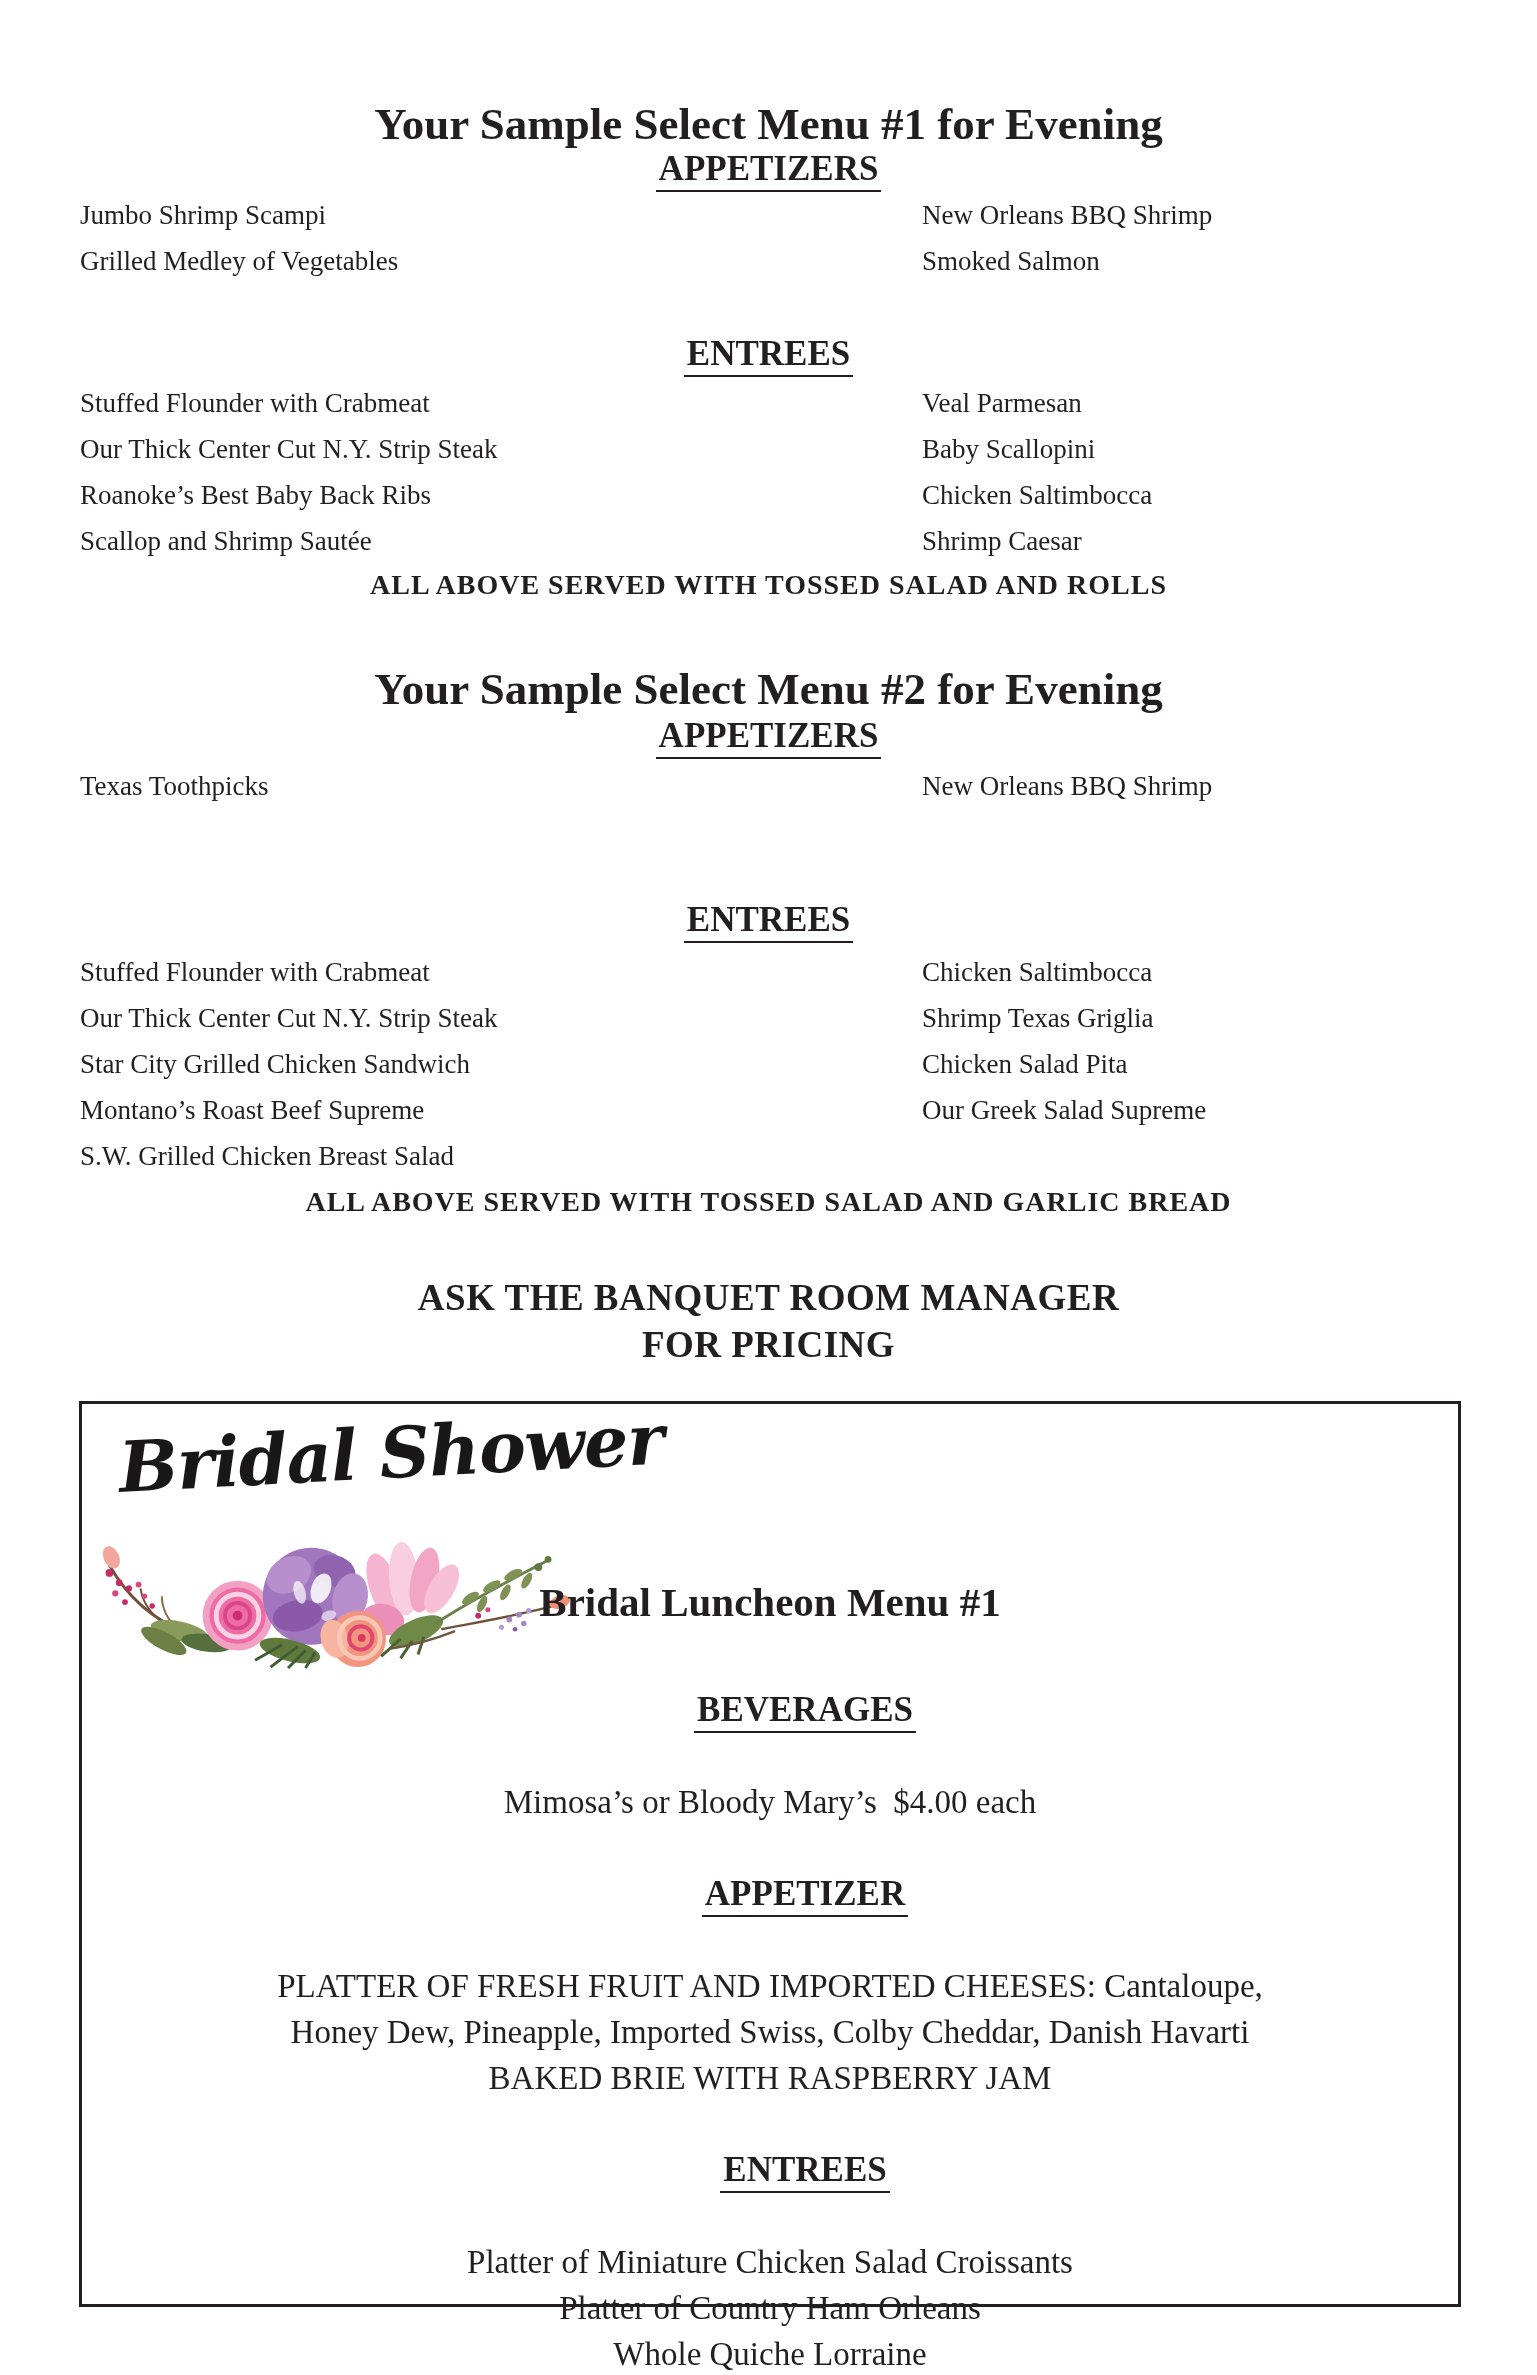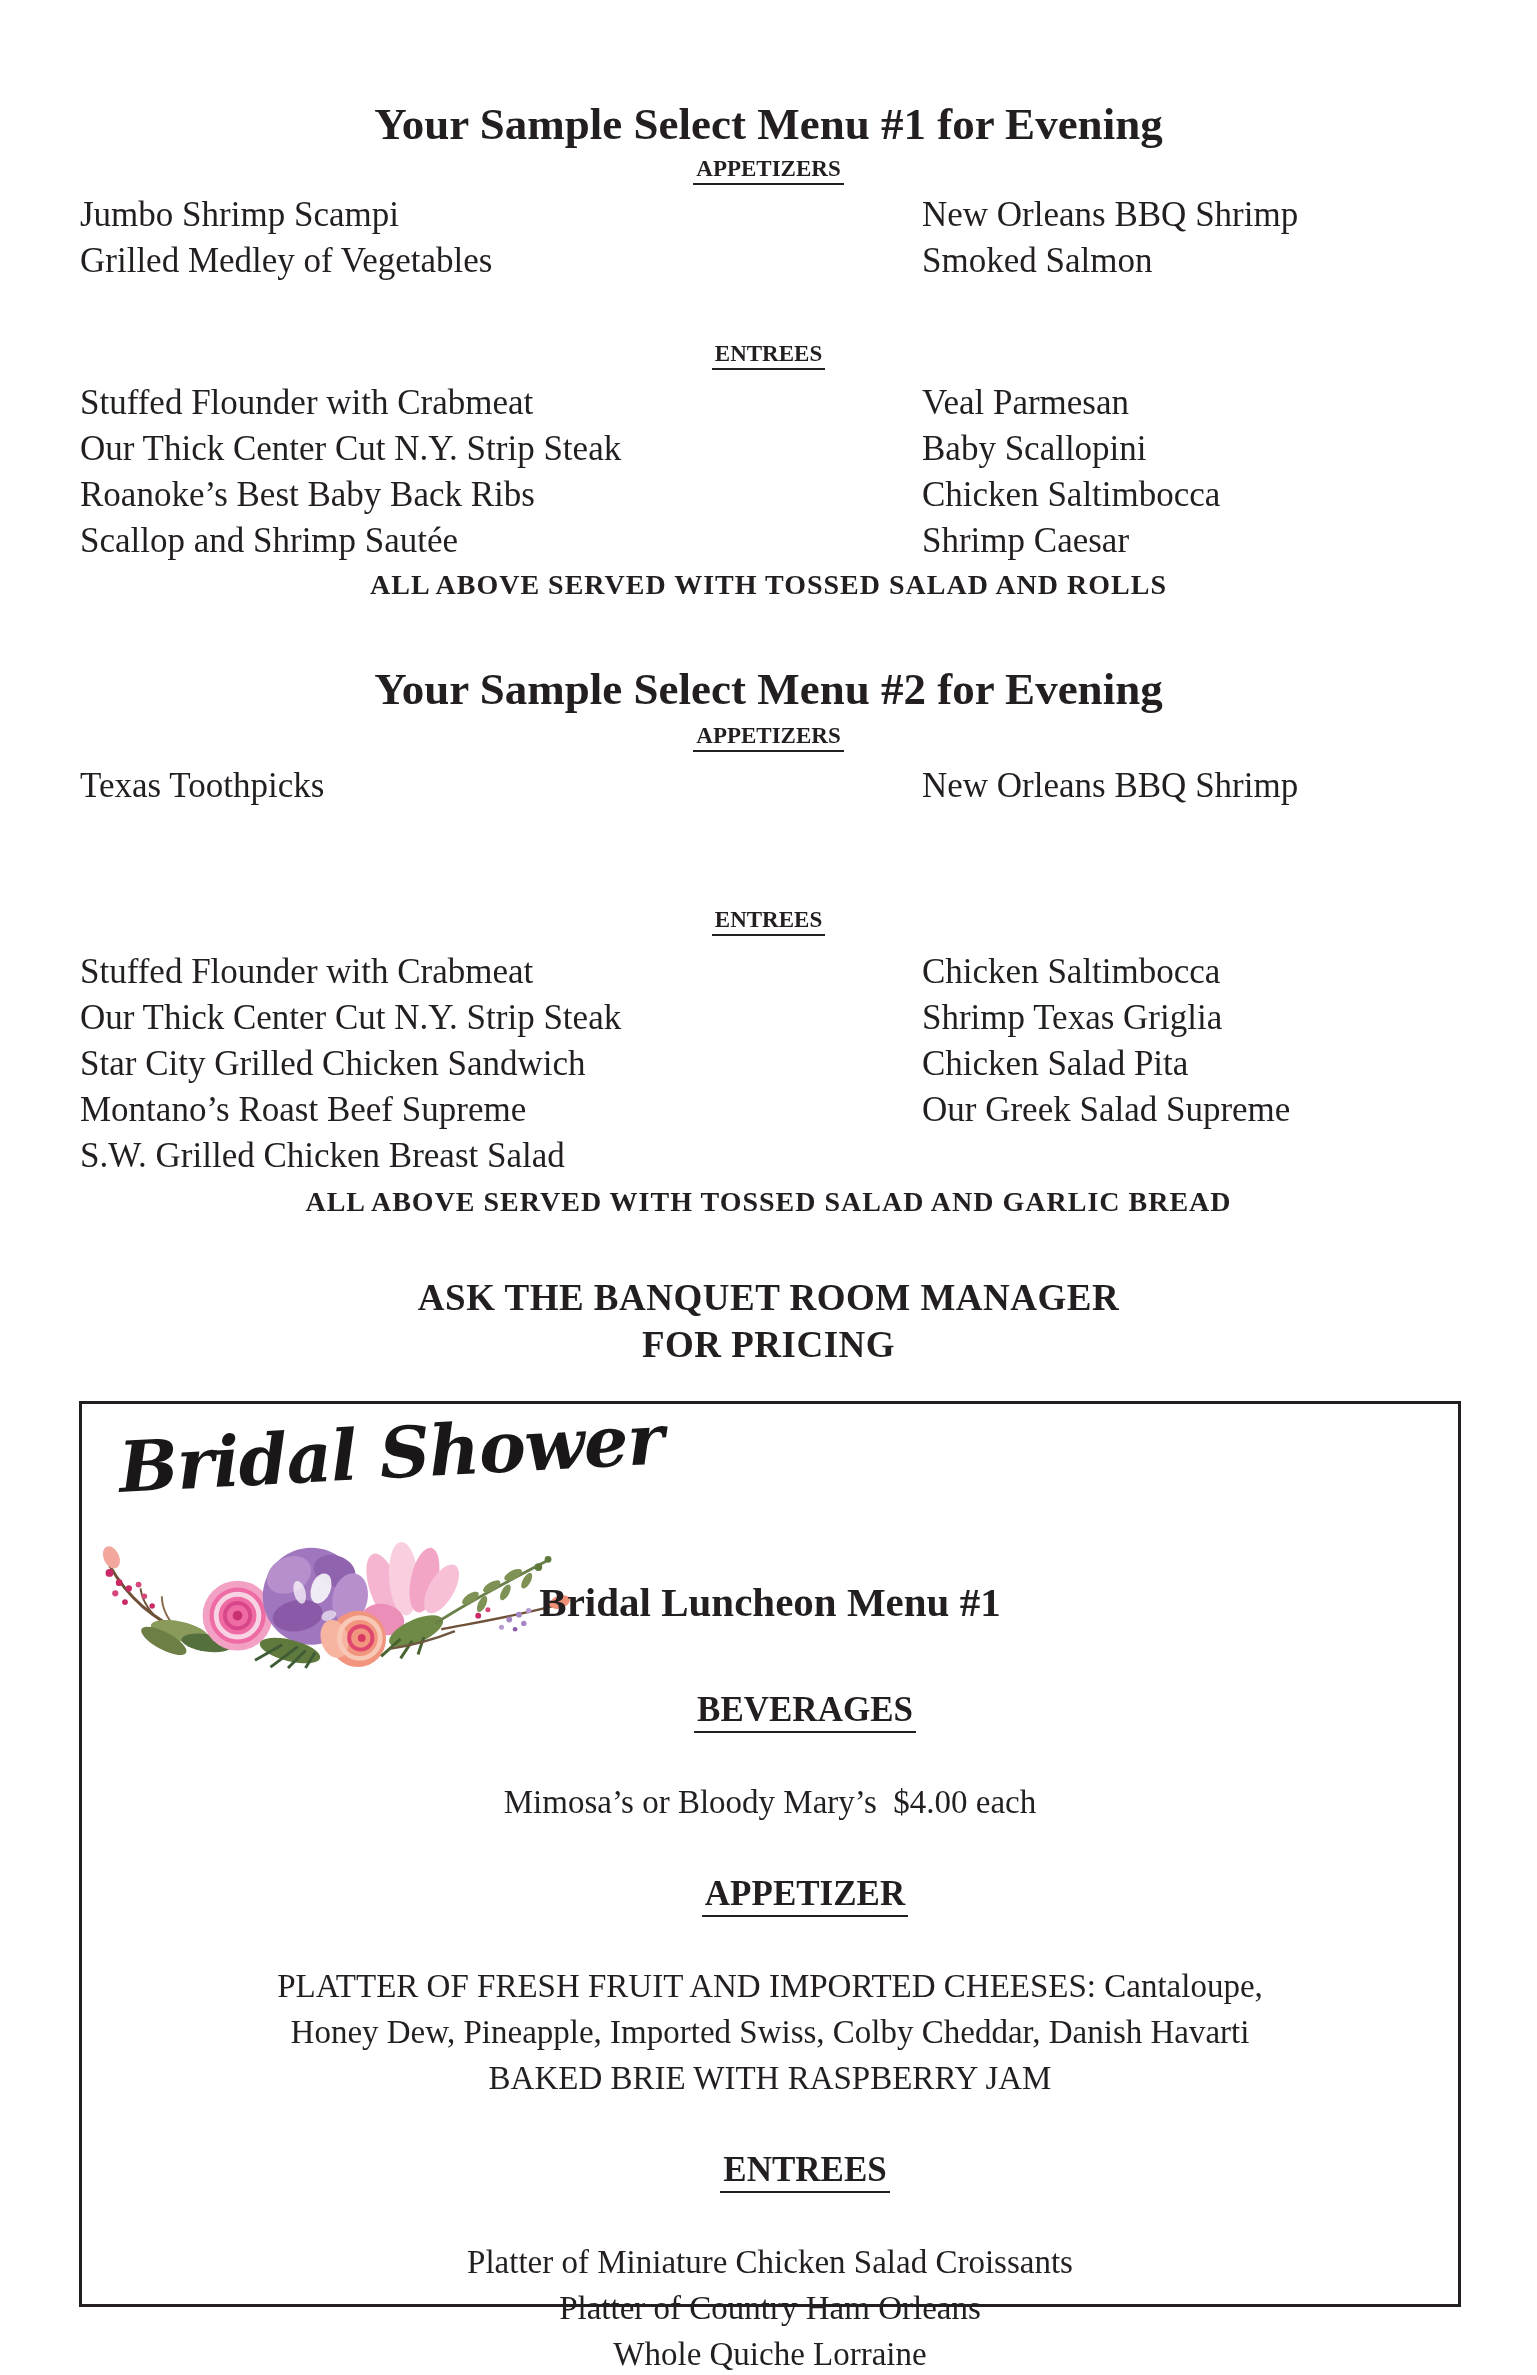--- a/index.html
+++ b/index.html
@@ -8,27 +8,27 @@
     width:1537px;
     height:2375px;
     background:#ffffff;
     color:#231f20;
     font-family:"Liberation Serif","DejaVu Serif",serif;
     overflow:hidden;
   }
   .abs{position:absolute;left:0;width:100%;}
   .center{text-align:center;}
   .h-title{font-size:45px;font-weight:bold;line-height:49px;}
-  .h-section{font-size:23px;font-weight:bold;line-height:43px;}
+  .h-section{font-size:35px;font-weight:bold;line-height:43px;}
   .u{display:inline-block;line-height:1.05;border-bottom:2.9px solid #231f20;padding:0 2.9px 1.9px 2.9px;}
   .note{font-size:28px;font-weight:bold;line-height:43px;letter-spacing:1px;}
   .cols{
     position:absolute;left:80px;width:1417px;
     display:grid;grid-template-columns:842px 1fr;
-    font-size:35px;line-height:46px;text-align:left;
+    font-size:27px;line-height:46px;text-align:left;
   }
   .ask{font-size:37px;font-weight:bold;line-height:47px;letter-spacing:0.5px;}
   .bridal-box{
     position:absolute;left:79px;top:1401px;width:1382px;height:906px;
     border:3.9px solid #231f20;box-sizing:border-box;
   }
   .script-title{
     position:absolute;left:37px;top:25px;
     font-family:"DejaVu Serif",serif;font-style:italic;font-weight:bold;
     font-size:70px;line-height:1.1;letter-spacing:-1px;

